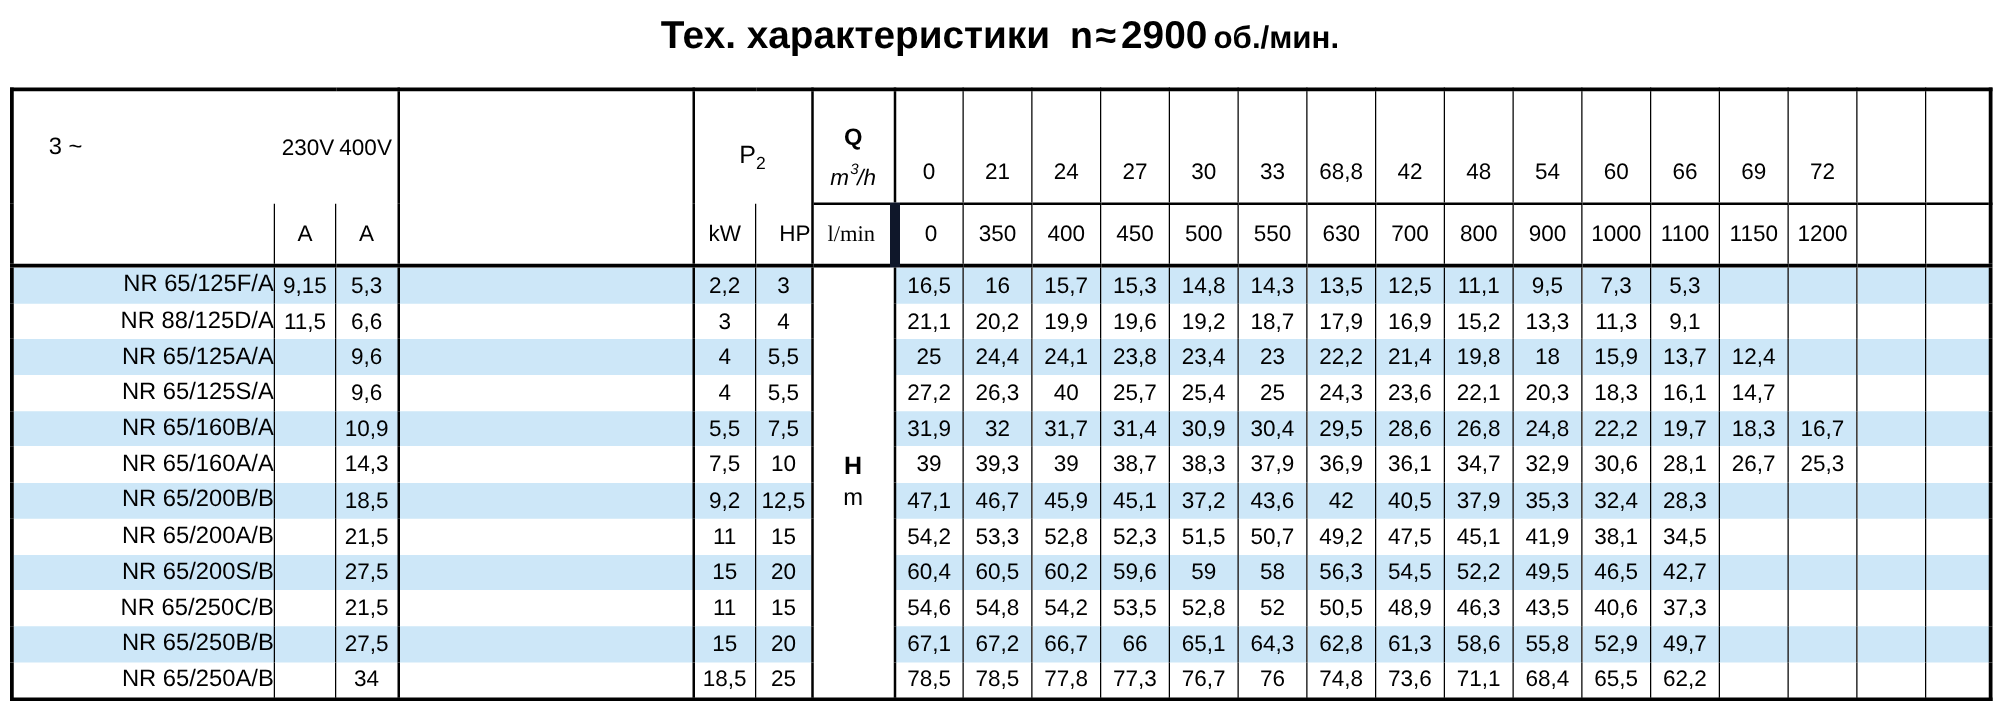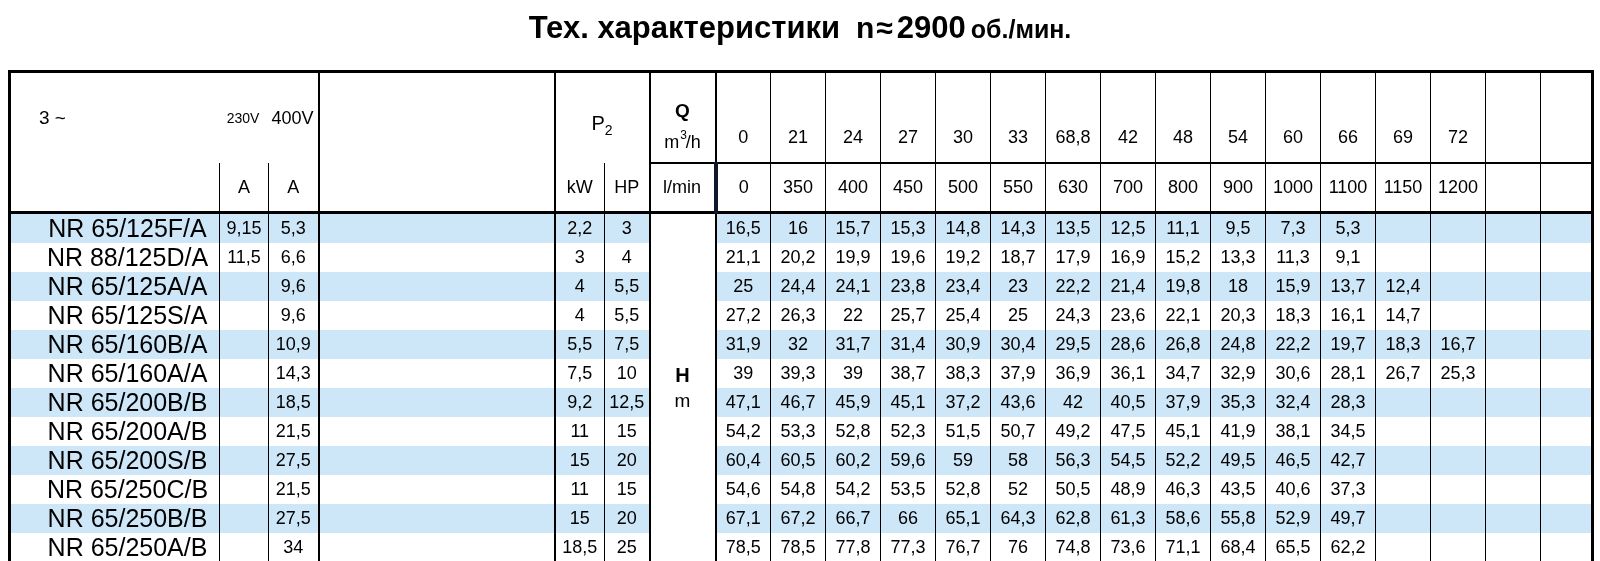--- a/index.html
+++ b/index.html
@@ -32,49 +32,49 @@
     background: #fff;
   }
   td { padding: 0; margin: 0; text-align: center; vertical-align: middle;
        font-size: 18px; overflow: hidden; }
 
   
   .h1 td { height: 75px; }
   .left-group { text-align: left; vertical-align: middle; }
   .lg-flex { display: flex; align-items: center; }
   .lg-phase { margin-left: 28px; margin-right: auto; font-size: 19px; }
-  .lg-v230 { width: 49px; text-align: center; font-size: 14px; }
+  .lg-v230 { width: 49px; text-align: right; font-size: 18px; }
   .lg-v400 { width: 50px; text-align: center; font-size: 18px; }
   .h1-blank { border-left: 2px solid #000; border-right: 2px solid #000; }
   .p2-head { border-right: 2px solid #000; vertical-align: middle; font-size: 20px; padding-top: 14px; }
   .p2-head sub { font-size: 14px; }
   .q-head {
     border-right: 2px solid #000; border-bottom: 2px solid #000;
     vertical-align: bottom; padding-bottom: 7px; line-height: 26px;
   }
   .q-sym { font-weight: bold; font-size: 19px; }
-  .q-unit { font-size: 18px; }
+  .q-unit { font-size: 18px; font-style: italic; }
   .q-unit sup { font-size: 12px; position: relative; top: -2px; left: 1px; }
   .h1 td.flowcell { border-left: 1.5px solid #000; border-bottom: 2px solid #000;
                     vertical-align: bottom; padding-bottom: 14px; }
 
   
   .h2 td { height: 47px; border-bottom: 3px solid #000; font-size: 18px; }
   .h2-a230 { border-left: 1.5px solid #000; border-right: 1.5px solid #000; font-size: 19px; }
   .h2-a400 { border-right: 2px solid #000; font-size: 19px; }
   .h2-blank { border-right: 2px solid #000; }
   .h2-kw { border-right: 1.5px solid #000; }
-  .h2-hp { border-right: 2px solid #000; }
-  .h2-lmin { border-right: 4px solid #0f172a; }
+  .h2-hp { border-right: 2px solid #000; text-align: right; }
+  .h2-lmin { border-right: 8px solid #0f172a; font-family: Liberation Serif, serif; }
   .h2 td.flowcell { border-left: 1.5px solid #000; }
 
   
   tbody td { height: 28.7px; font-size: 18px; }
   tbody tr.stripe td { background: #cde7f8; }
-  .c-model { text-align: center; padding-left: 25px; font-size: 25px; }
+  .c-model { text-align: right; padding-left: 25px; font-size: 19px; }
   .c-a230 { border-left: 1.5px solid #000; border-right: 1.5px solid #000; }
   .c-a400 { border-right: 2px solid #000; }
   .c-blank { border-right: 2px solid #000; }
   .c-kw { border-right: 1.5px solid #000; }
   .c-hp { border-right: 2px solid #000; }
   td.c-hm { border-right: 2px solid #000; background: #fff !important;
             vertical-align: middle; line-height: 26px; }
   .h-sym { font-weight: bold; font-size: 20px; }
   .h-unit { font-size: 19px; }
   tbody td.c-flow { border-left: 1.5px solid #000; }
@@ -251,21 +251,21 @@
         </tr>
         <tr>
           <td class="c-model">NR 65/125S/A</td>
           <td class="c-a230"></td>
           <td class="c-a400">9,6</td>
           <td class="c-blank"></td>
           <td class="c-kw">4</td>
           <td class="c-hp">5,5</td>
           <td class="c-flow">27,2</td>
           <td class="c-flow">26,3</td>
-          <td class="c-flow">22</td>
+          <td class="c-flow">40</td>
           <td class="c-flow">25,7</td>
           <td class="c-flow">25,4</td>
           <td class="c-flow">25</td>
           <td class="c-flow">24,3</td>
           <td class="c-flow">23,6</td>
           <td class="c-flow">22,1</td>
           <td class="c-flow">20,3</td>
           <td class="c-flow">18,3</td>
           <td class="c-flow">16,1</td>
           <td class="c-flow">14,7</td>

